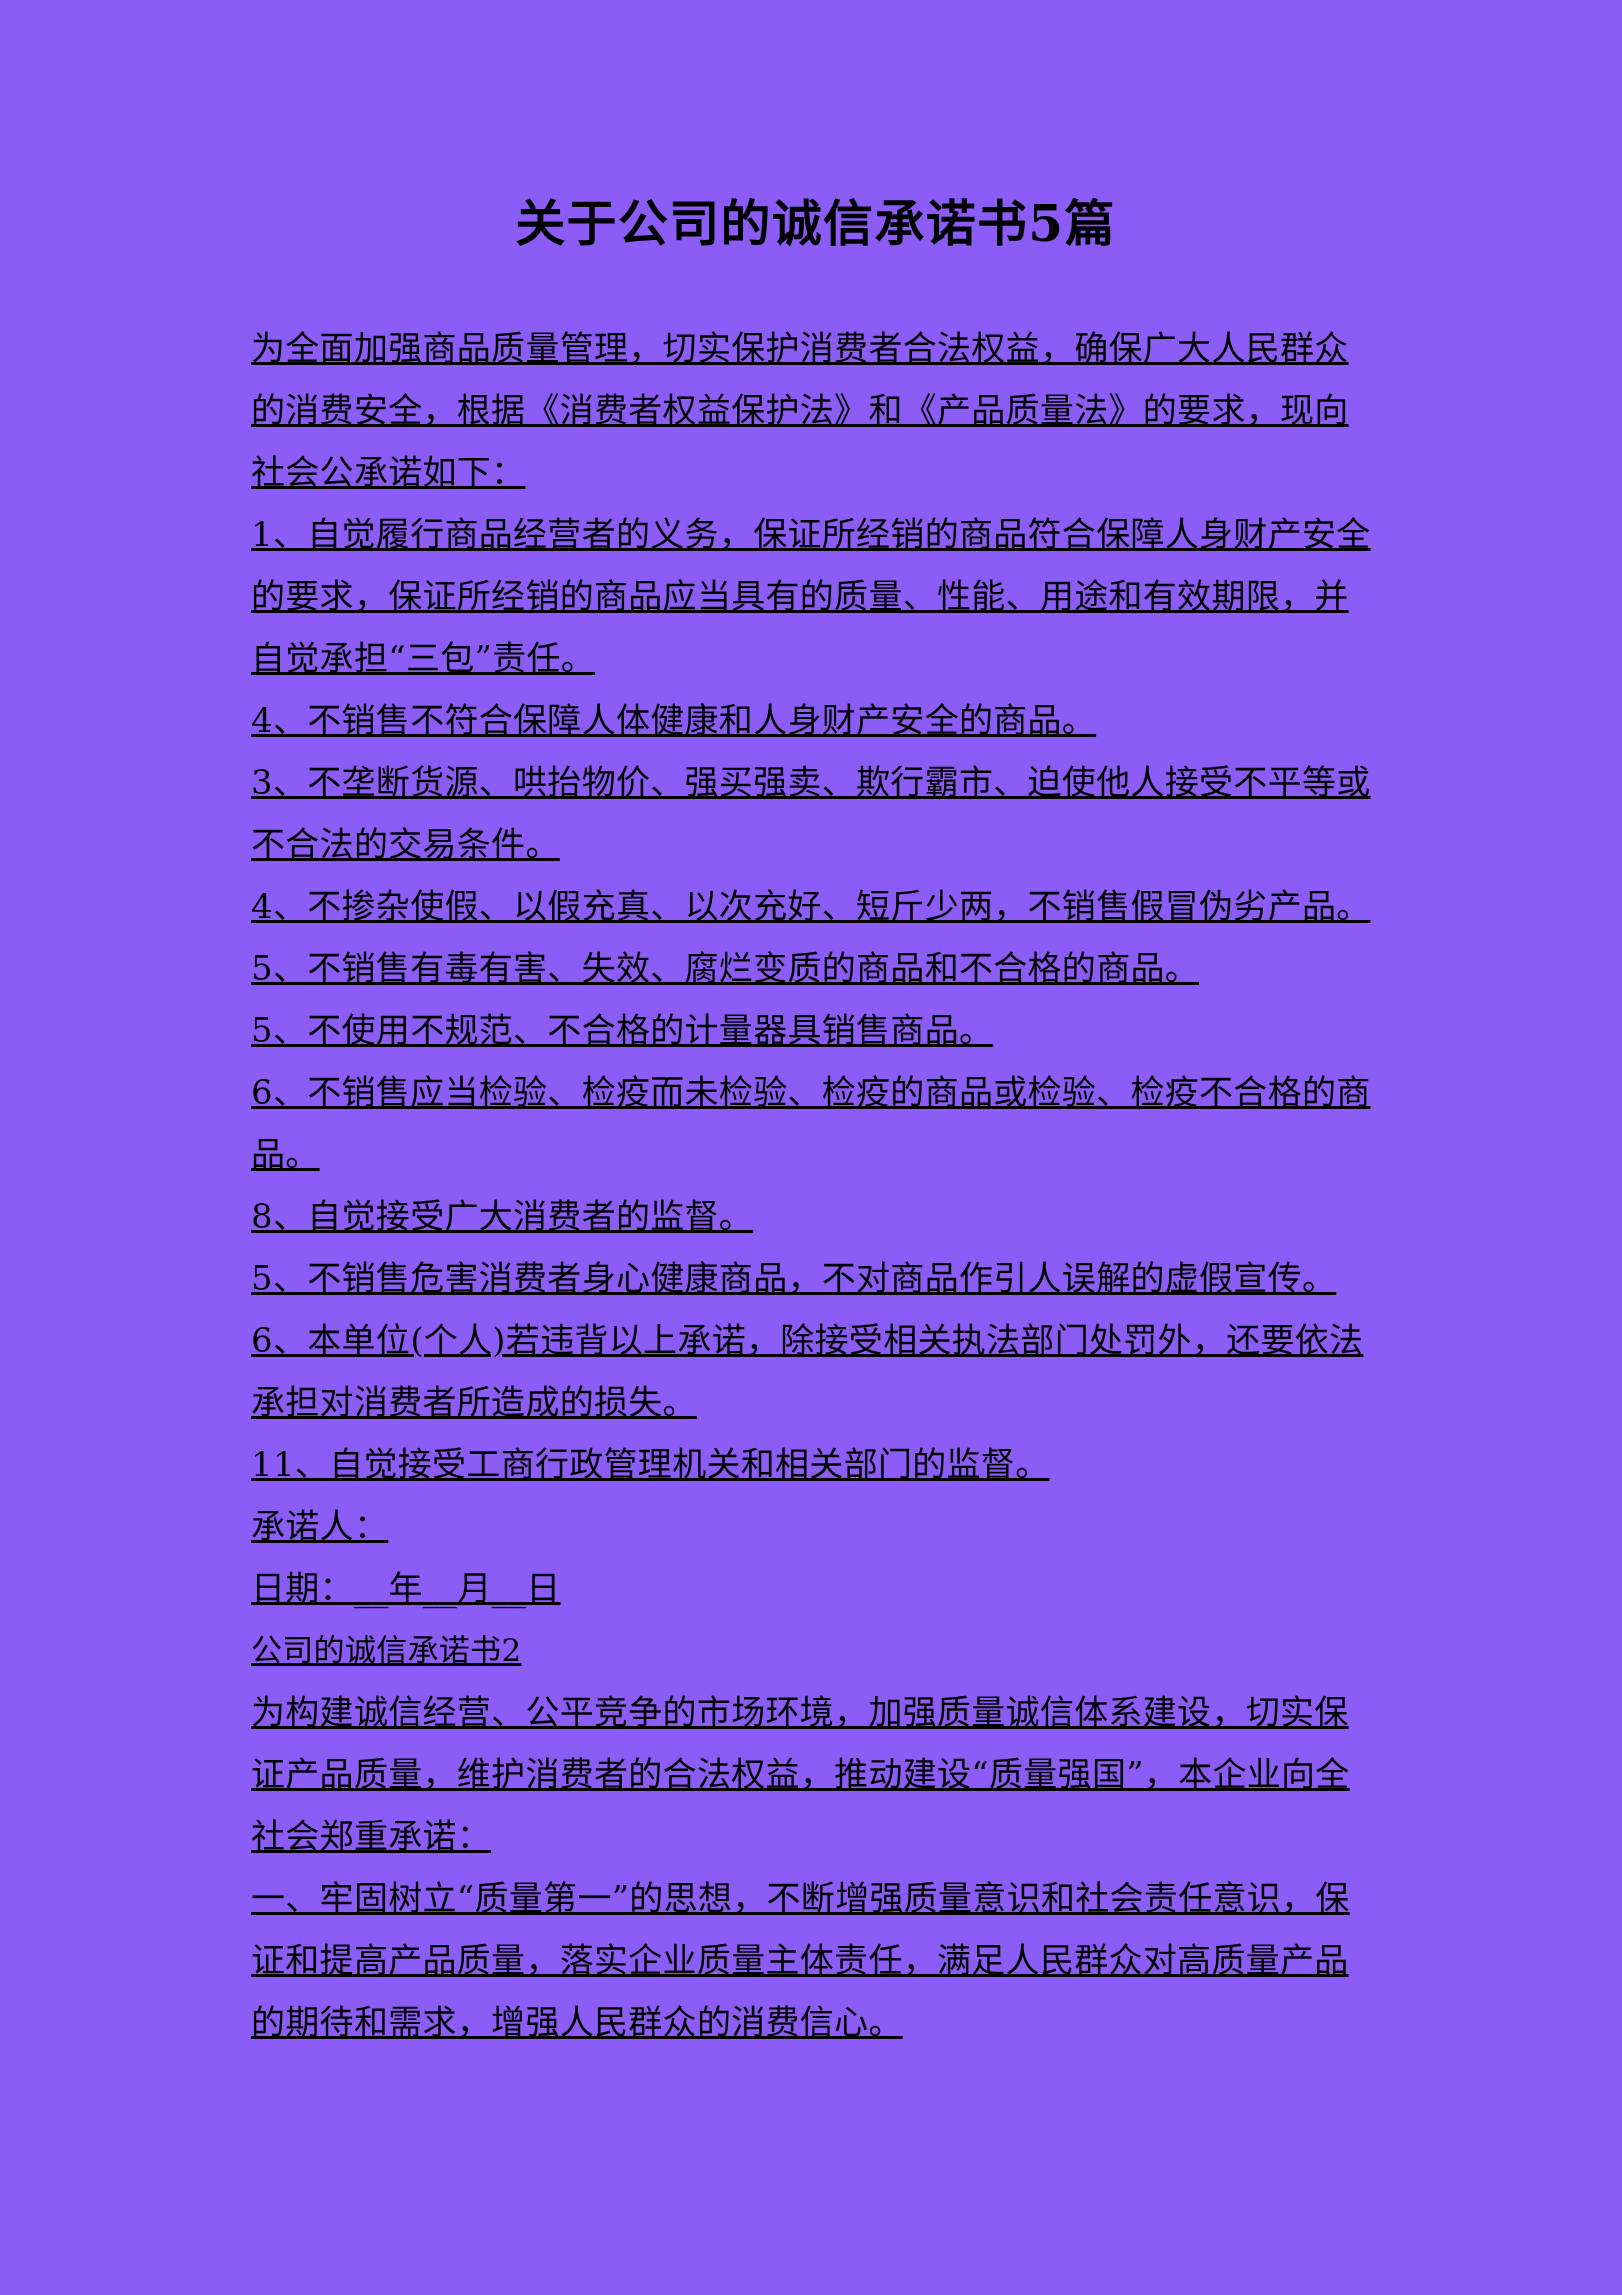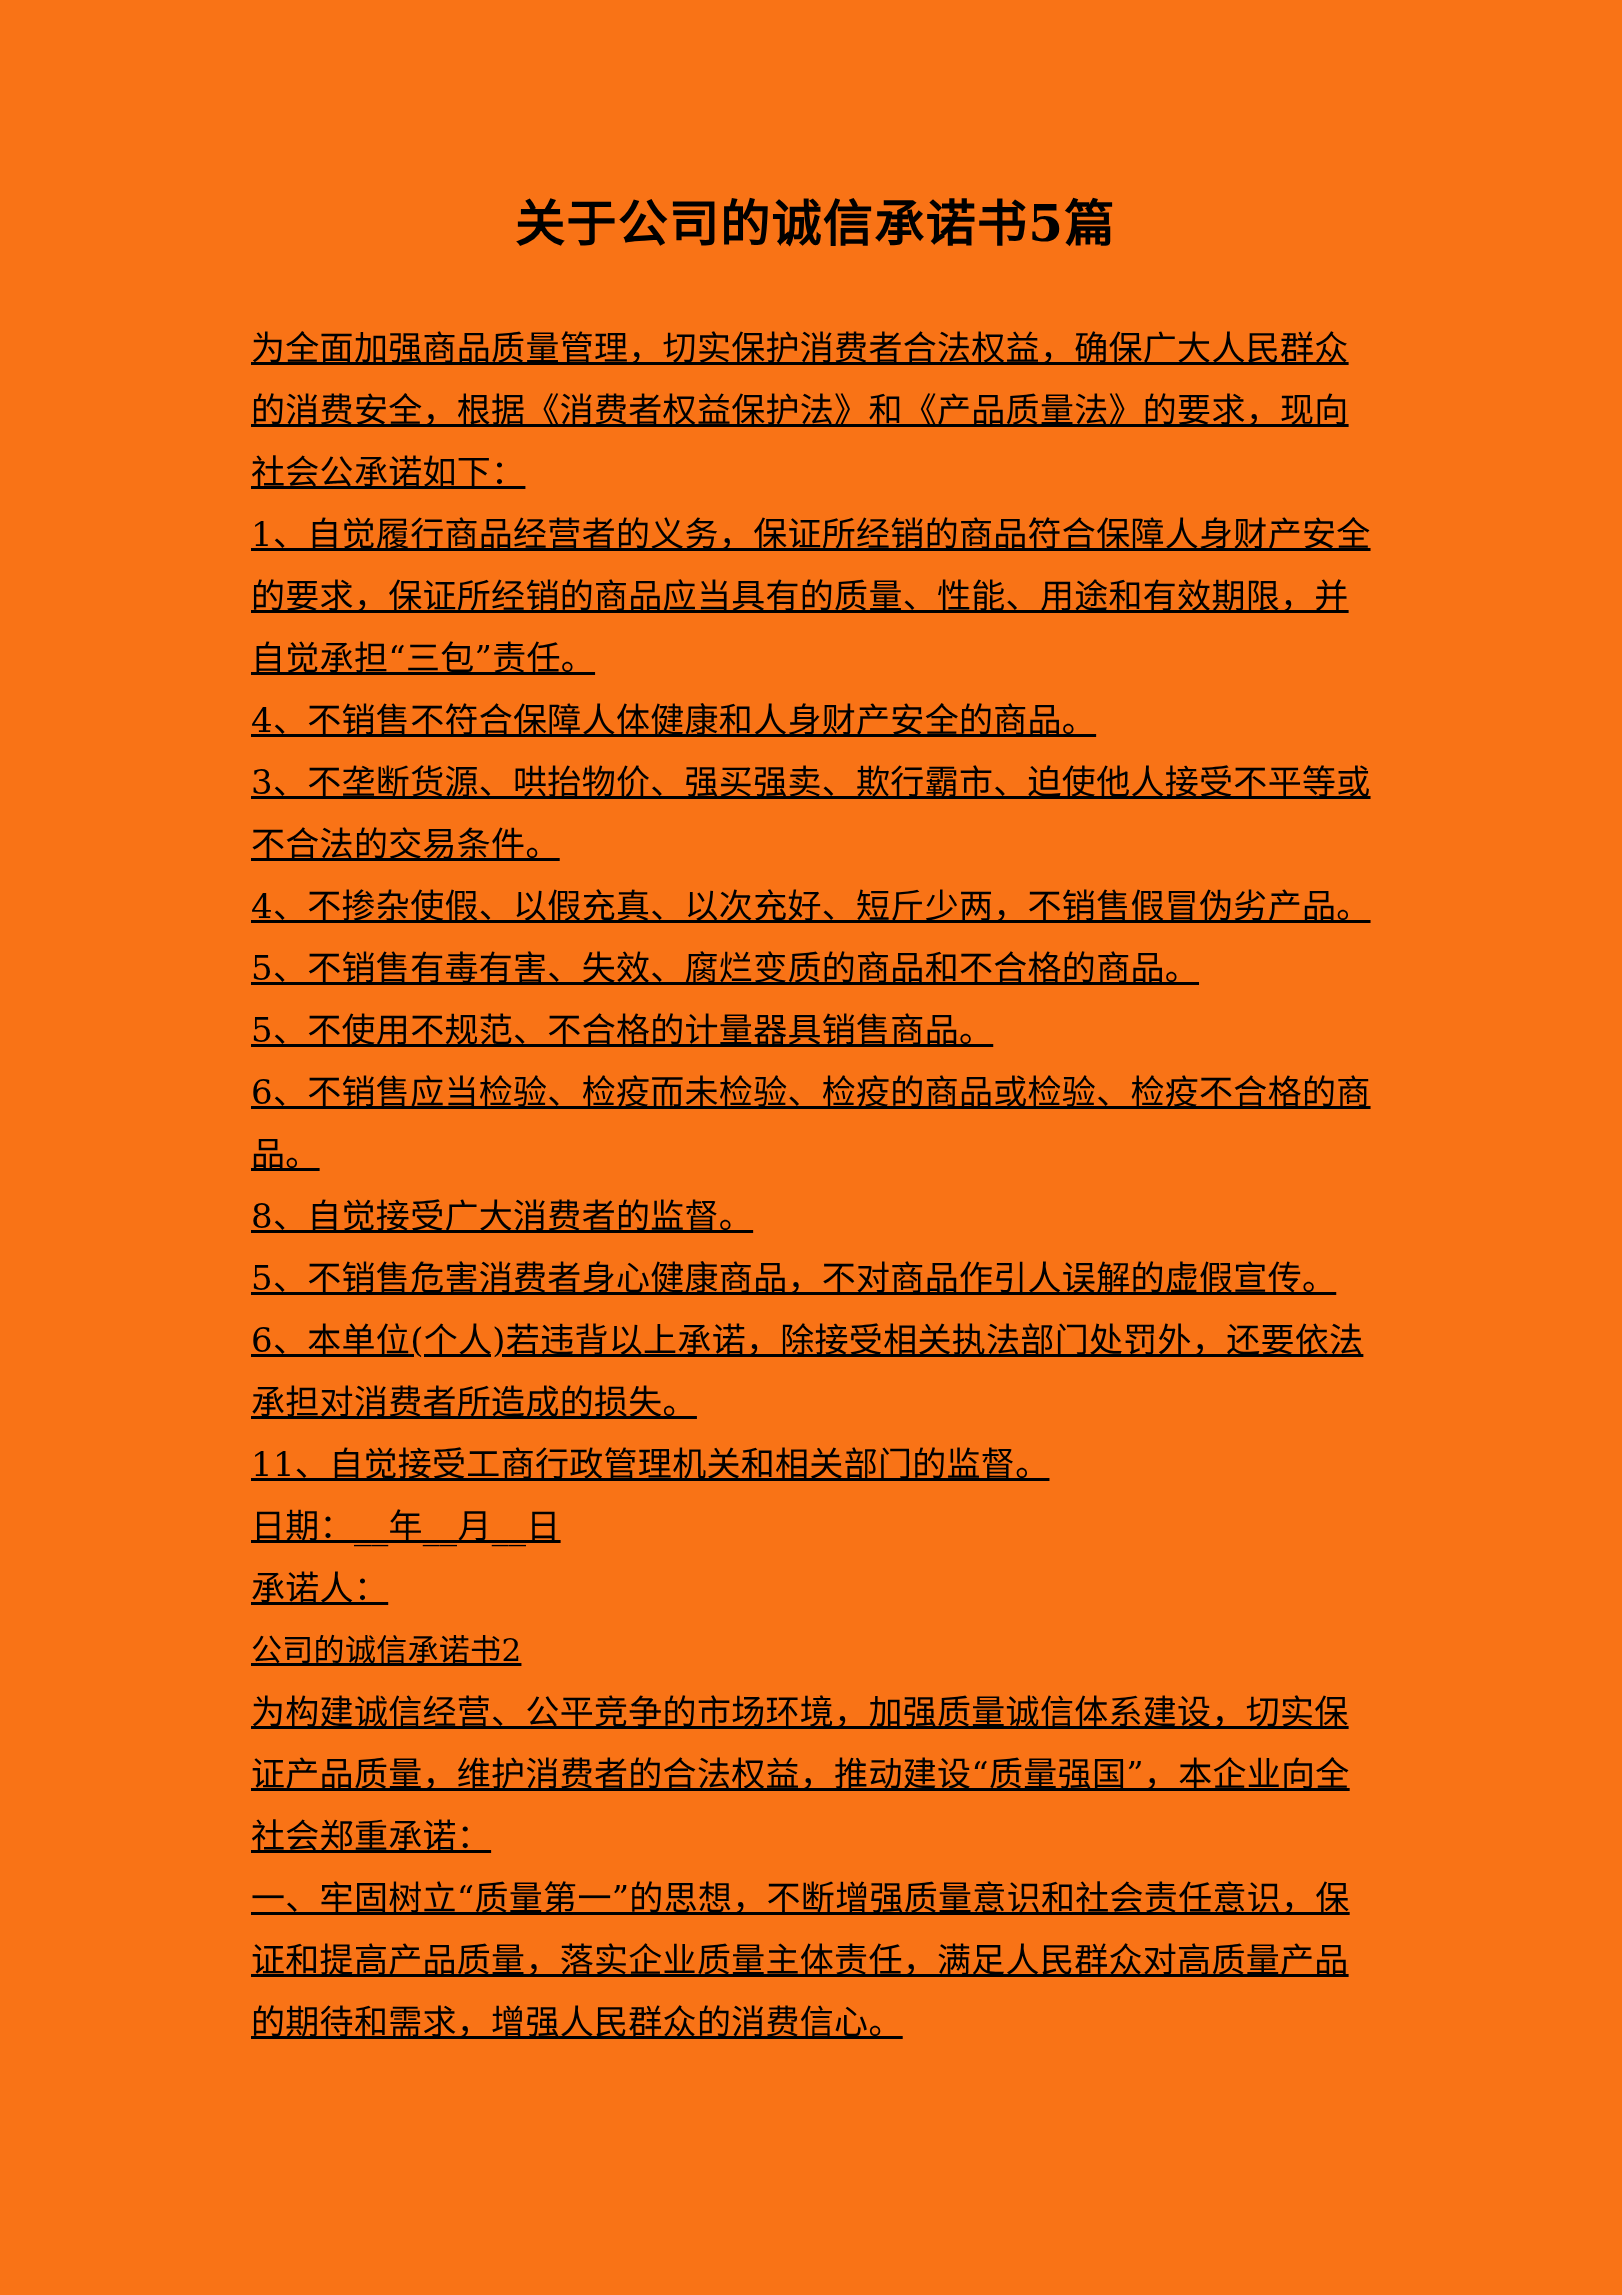--- a/index.html
+++ b/index.html
@@ -5,21 +5,21 @@
 <style>
   html, body {
     margin: 0;
     padding: 0;
     background: #ffffff;
   }
   .page {
     position: relative;
     width: 1623px;
     height: 2295px;
-    background: #f97316;
+    background: #8b5cf6;
     box-sizing: border-box;
     overflow: hidden;
     font-family: "DejaVu Serif", "Liberation Serif", serif;
     color: #000000;
   }
   .content {
     position: absolute;
     left: 251px;
     top: 0;
     width: 1129px;
@@ -82,23 +82,23 @@
       <p class="para lastline-left">6、不销售应当检验、检疫而未检验、检疫的商品或检验、检疫不合格的商品。</p>
 
       <p class="para lastline-left">8、自觉接受广大消费者的监督。</p>
 
       <p class="para lastline-left">5、不销售危害消费者身心健康商品，不对商品作引人误解的虚假宣传。</p>
 
       <p class="para lastline-left">6、本单位(个人)若违背以上承诺，除接受相关执法部门处罚外，还要依法承担对消费者所造成的损失。</p>
 
       <p class="para lastline-left">11、自觉接受工商行政管理机关和相关部门的监督。</p>
 
+      <p class="para lastline-left">承诺人：</p>
+
       <p class="para lastline-left">日期：__年__月__日</p>
-
-      <p class="para lastline-left">承诺人：</p>
 
       <p class="para narrow lastline-left">公司的诚信承诺书2</p>
 
       <p class="para lastline-left">为构建诚信经营、公平竞争的市场环境，加强质量诚信体系建设，切实保证产品质量，维护消费者的合法权益，推动建设“质量强国”，本企业向全社会郑重承诺：</p>
 
       <p class="para lastline-left">一、牢固树立“质量第一”的思想，不断增强质量意识和社会责任意识，保证和提高产品质量，落实企业质量主体责任，满足人民群众对高质量产品的期待和需求，增强人民群众的消费信心。</p>
 
     </div>
   </div>
 </div>

